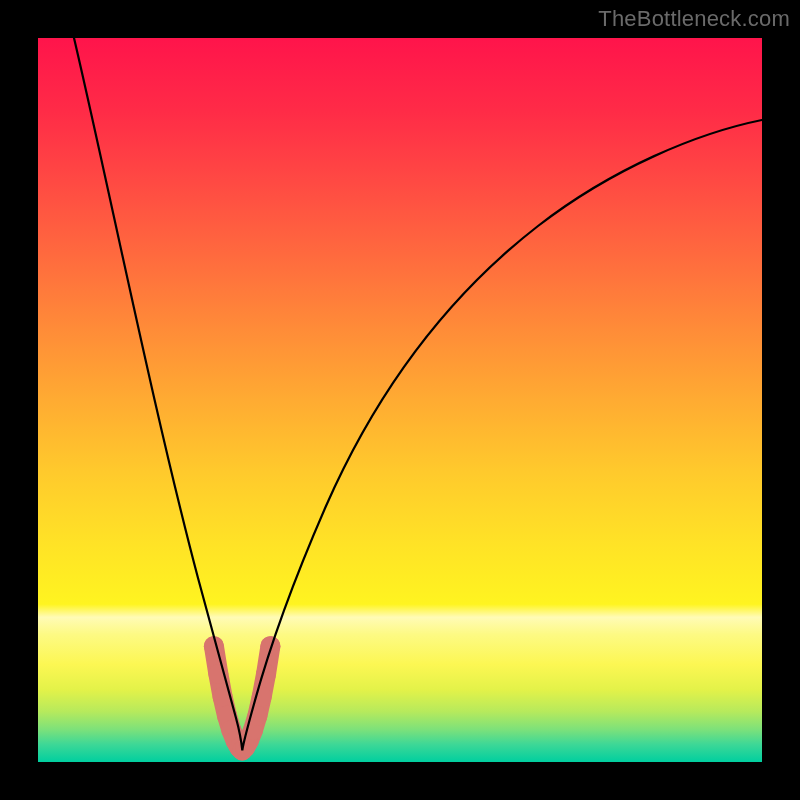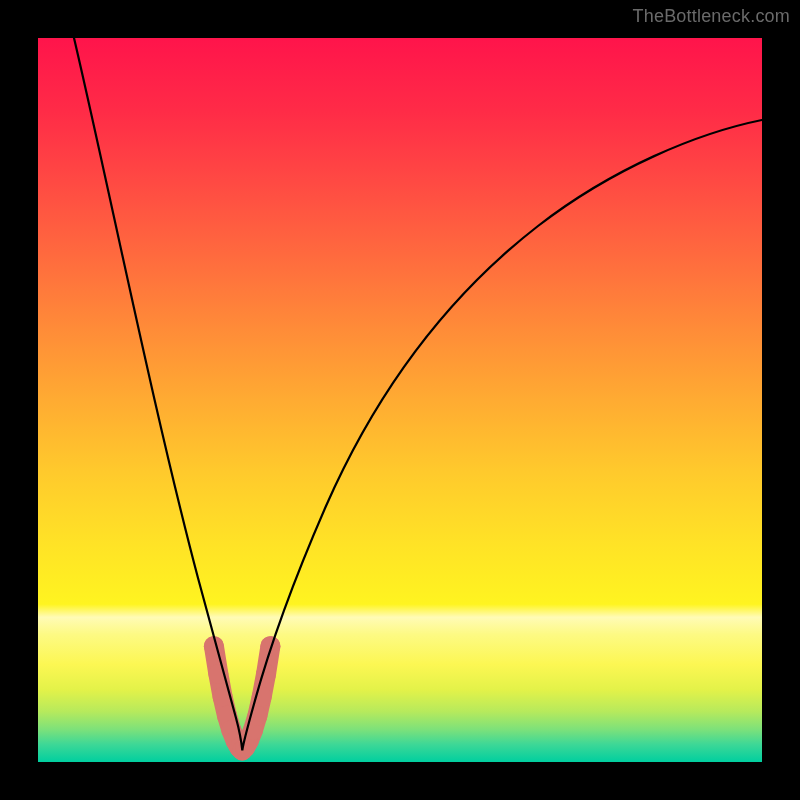--- a/index.html
+++ b/index.html
@@ -23,21 +23,21 @@
     top: 38px;
     width: 724px;
     height: 724px;
     overflow: hidden;
   }
   .watermark {
     position: absolute;
     top: 6px;
     right: 10px;
     color: #6a6a6a;
-    font-size: 18px;
+    font-size: 22px;
     font-weight: 400;
     letter-spacing: 0.2px;
   }
   svg { display: block; }
 </style>
 </head>
 <body>
 
 <div class="frame">
   <div class="plot">

